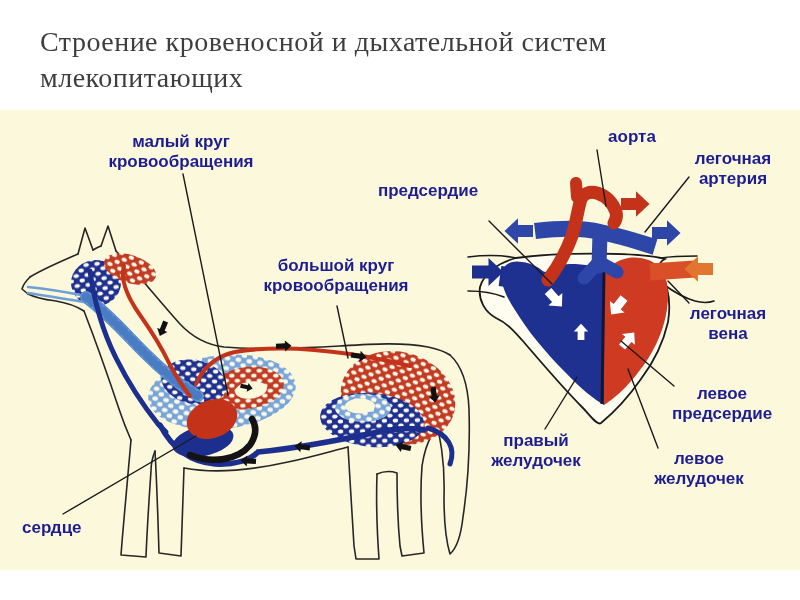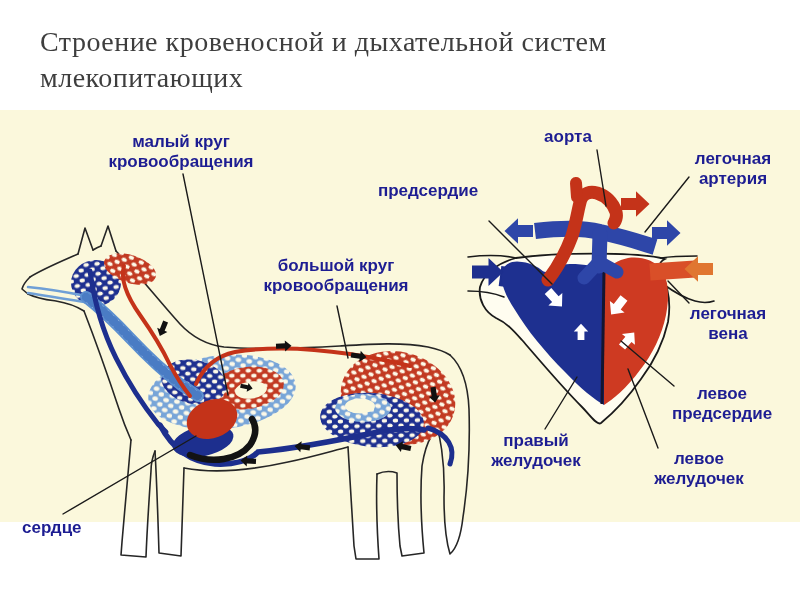--- a/index.html
+++ b/index.html
@@ -2,21 +2,21 @@
 <html><head>
 <meta charset="utf-8">
 <style>
   html,body{margin:0;padding:0;background:#ffffff;}
   .page{position:relative;width:800px;height:600px;background:#ffffff;overflow:hidden;
         font-family:"Liberation Sans", sans-serif;border-radius:10px;}
   .title{position:absolute;left:40px;top:24px;
          font-family:"Liberation Serif", serif;font-size:28px;line-height:1.3;
          color:#3e3e3e;letter-spacing:.5px;}
   .title span{display:block;}
-  .panel{position:absolute;left:0;top:110px;width:800px;height:412px;background:#fbf8dc;}
+  .panel{position:absolute;left:0;top:110px;width:800px;height:460px;background:#fbf8dc;}
   .panel svg{position:absolute;left:0;top:0;}
   .lbl{position:absolute;transform:translateX(-50%);text-align:center;
        font-weight:bold;font-size:17px;line-height:20px;color:#1d1d92;white-space:nowrap;z-index:5;}
   .lbl.noshift{transform:none;text-align:left;}
   .lbl .ln{display:block;}
 </style>
 </head>
 <body>
 
 <div class="page">
@@ -196,21 +196,21 @@
 
     <div class="lbl" style="left:336px;top:146px">
       <span class="ln">большой круг</span>
       <span class="ln">кровообращения</span>
     </div>
 
     <div class="lbl noshift" style="left:22px;top:408px">
       <span class="ln">сердце</span>
     </div>
 
-    <div class="lbl" style="left:568px;top:17px">
+    <div class="lbl" style="left:632px;top:17px">
       <span class="ln">аорта</span>
     </div>
 
     <div class="lbl" style="left:428px;top:71px">
       <span class="ln">предсердие</span>
     </div>
 
     <div class="lbl" style="left:733px;top:39px">
       <span class="ln">легочная</span>
       <span class="ln">артерия</span>

